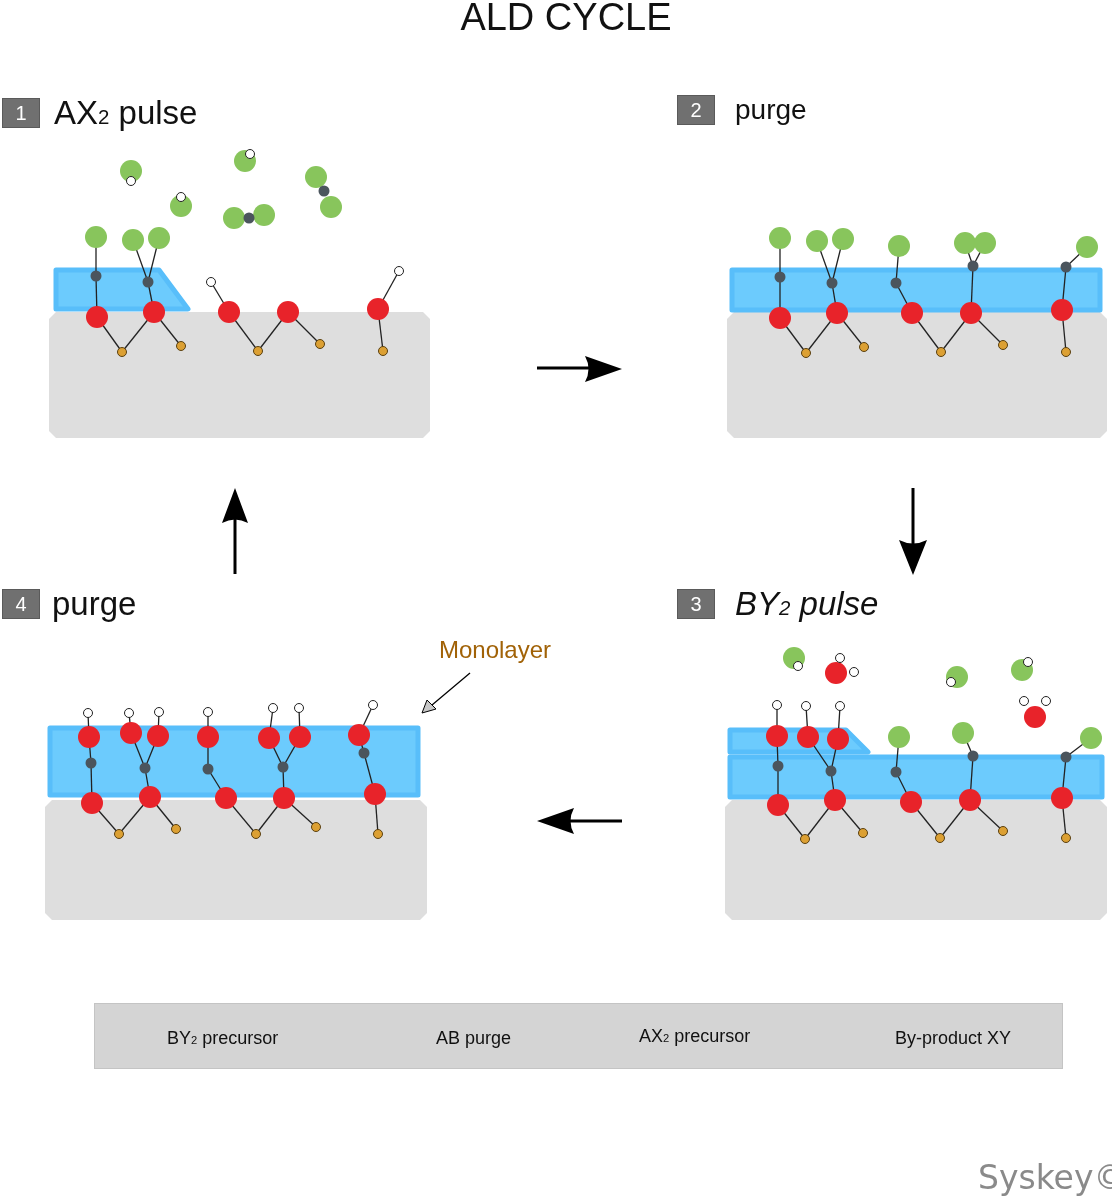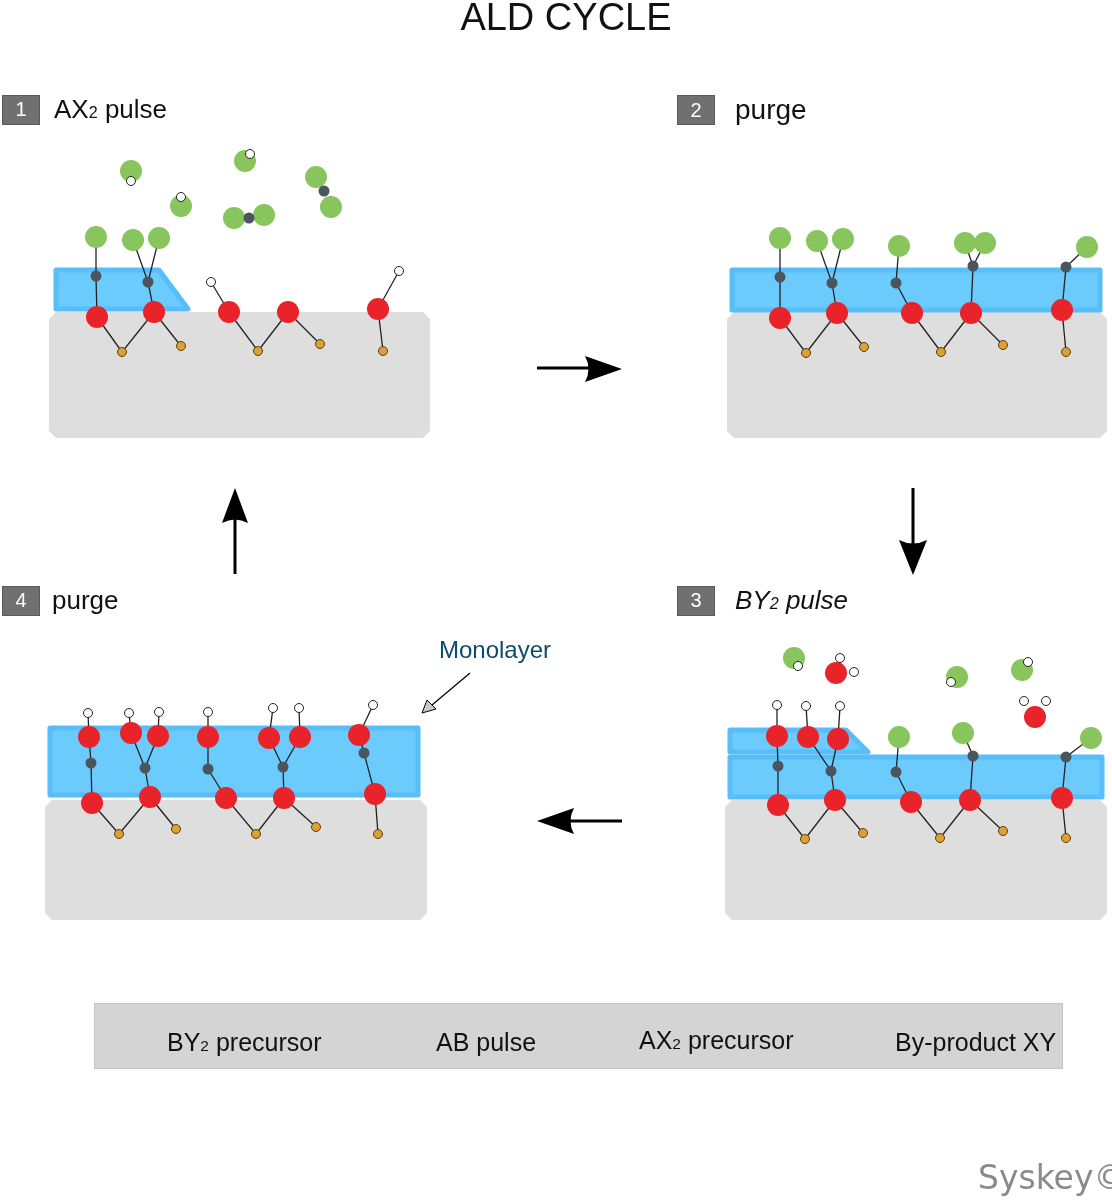--- a/index.html
+++ b/index.html
@@ -1,26 +1,26 @@
 <!DOCTYPE html>
 <html><head>
 <meta charset="utf-8">
 <style>
   html,body{margin:0;padding:0;background:#ffffff;}
   body{width:1112px;height:1200px;position:relative;overflow:hidden;font-family:"Liberation Sans",sans-serif;}
   #title{position:absolute;left:0;top:-4px;width:1132px;text-align:center;font-size:38px;color:#111;}
   .step-label{position:absolute;display:flex;align-items:center;}
   .step-badge{width:38px;height:30px;background:#707070;color:#fff;font-size:20px;display:flex;align-items:center;justify-content:center;border:1px solid #5a5a5a;box-sizing:border-box;}
-  .step-text{font-size:26px;color:#111;margin-left:14px;}
+  .step-text{font-size:33px;color:#111;margin-left:14px;}
   .step-text.small{font-size:28px;margin-left:20px;}
   .sub{font-size:0.62em;}
   #diagram{position:absolute;left:0;top:0;}
-  #monolayer-label{position:absolute;left:439px;top:636px;font-size:24px;color:#0c4a6e;}
+  #monolayer-label{position:absolute;left:439px;top:636px;font-size:24px;color:#a16207;}
   #legend{position:absolute;left:94px;top:1003px;width:969px;height:66px;background:#d4d4d4;border:1px solid #c4c4c4;box-sizing:border-box;}
-  .legend-text{position:absolute;top:24px;font-size:25px;color:#111;}
+  .legend-text{position:absolute;top:24px;font-size:18px;color:#111;}
   #watermark{position:absolute;left:978px;top:1158px;font-family:"DejaVu Sans",sans-serif;font-size:33px;color:#8a8a8a;}
 </style>
 </head>
 <body>
 
 <div id="title">ALD CYCLE</div>
 
 <div class="step-label" style="left:2px;top:94px;">
   <div class="step-badge">1</div>
   <div class="step-text"><span>AX</span><span class="sub">2</span><span> pulse</span></div>
@@ -310,18 +310,18 @@
         <circle cx="824" cy="1039" r="11" fill="#88c55c" stroke="none" stroke-width="0"></circle>
         <circle cx="827" cy="1047" r="4.5" fill="#ffffff" stroke="#222" stroke-width="1"></circle>
       </g>
     </g>
 </svg>
 
 <div id="monolayer-label">Monolayer</div>
 
 <div id="legend">
   <div class="legend-text" style="left:72px;"><span>BY</span><span class="sub">2</span><span> precursor</span></div>
-  <div class="legend-text" style="left:341px;"><span>AB pulse</span></div>
+  <div class="legend-text" style="left:341px;"><span>AB purge</span></div>
   <div class="legend-text" style="left:513px;top:22px;margin-left:31px;"><span>AX</span><span class="sub">2</span><span> precursor</span></div>
   <div class="legend-text" style="left:800px;"><span>By-product XY</span></div>
 </div>
 
 <div id="watermark">Syskey©</div>
 
 </body></html>

